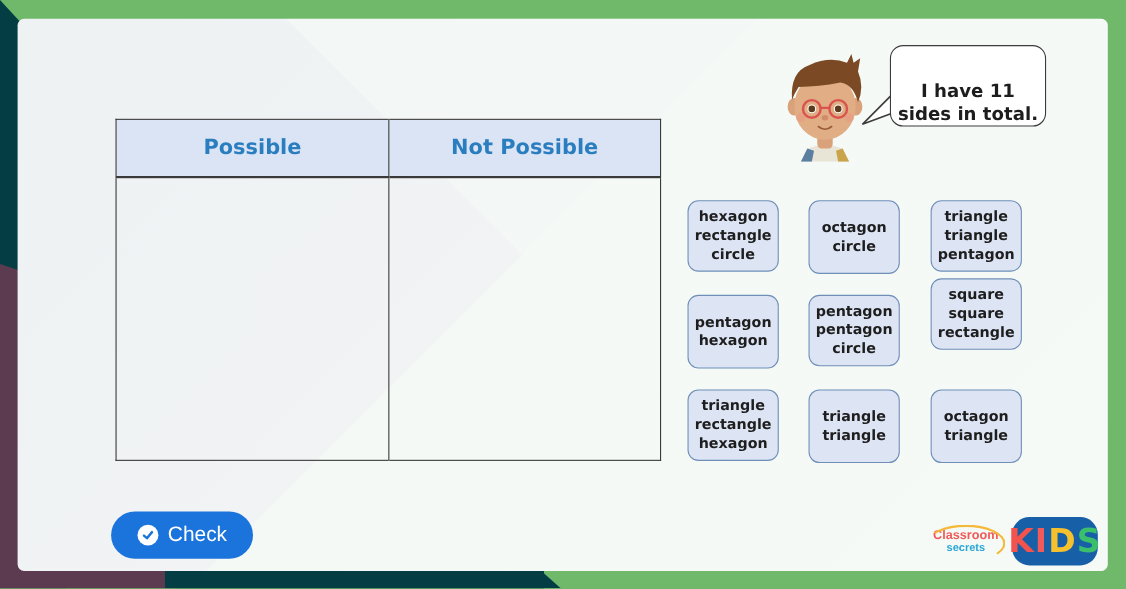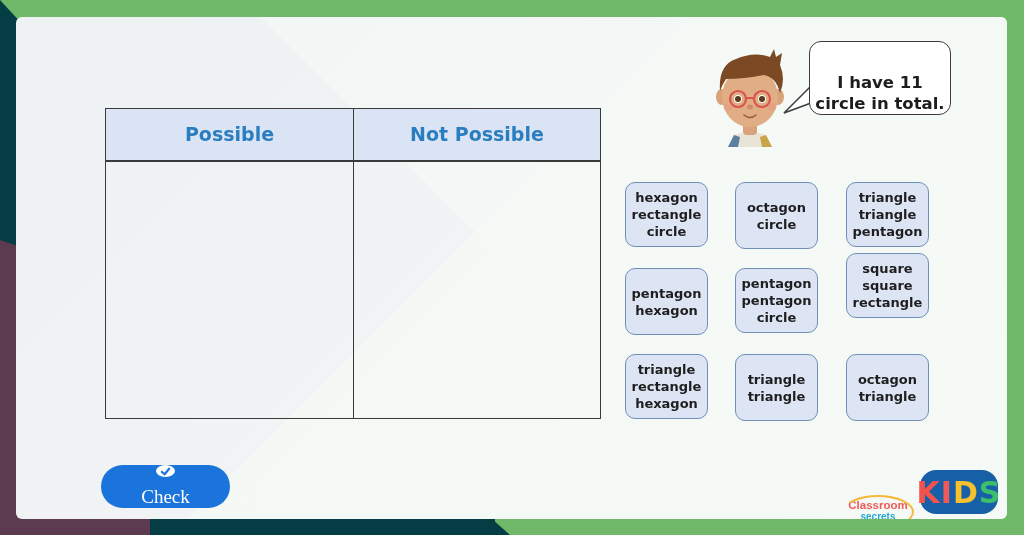--- a/index.html
+++ b/index.html
@@ -96,34 +96,32 @@
     }
     .card .line { display: block; }
 
     .check-btn {
       position: absolute; left: 85px; top: 448px; width: 129px; height: 43px;
       background: #1b74db;
       border-radius: 22px;
       border: none;
       display: flex; align-items: center; justify-content: center; gap: 9px;
       color: #ffffff;
-      font-family: Liberation Serif, serif; font-size: 19px;
+      font-family: Liberation Sans, sans-serif; font-size: 19px;
       cursor: pointer;
-      flex-direction: column;
     }
     .check-icon {
       width: 19px; height: 19px; border-radius: 50%; background: #ffffff;
       display: flex; align-items: center; justify-content: center;
     }
 
     .logo-cs {
       position: absolute; left: 826px; top: 460px; width: 72px; height: 34px;
       font-family: "Liberation Sans", sans-serif; font-weight: bold;
       text-align: center;
-      margin-top: 18px;
     }
     .logo-cs .l1 { display: block; color: #f05a5a; font-size: 11.5px; line-height: 12px; margin-top: 4px; }
     .logo-cs .l2 { display: block; color: #2aa7d6; font-size: 10px; line-height: 12px; }
     .logo-cs .arc {
       position: absolute; left: 0; top: 0; width: 72px; height: 34px;
       border: 2px solid #f4b93a; border-radius: 50%; border-left-color: transparent; border-bottom-color: transparent;
     }
     .logo-kids {
       position: absolute; left: 904px; top: 453px; width: 78px; height: 44px;
       background: #1760a8;
@@ -192,21 +190,21 @@
     <ellipse cx="36" cy="62" rx="3" ry="2.5" fill="#d08b6a"></ellipse>
     <path d="M30 70 Q36 75 42 70" fill="none" stroke="#9a5a3a" stroke-width="1.5" stroke-linecap="round"></path>
   </svg>
 
   <svg class="bubble-tail" viewBox="0 0 30 30">
     <path d="M28 2 L2 28 L29 18" fill="#ffffff" stroke="#3c3c3c" stroke-width="1.5"></path>
   </svg>
   <div class="bubble">
     <div>
       <div>I have 11</div>
-      <div>circle in total.</div>
+      <div>sides in total.</div>
     </div>
   </div>
 
   <div class="card" style="left:609px; top:165px;">
     <div>
       <span class="line">hexagon</span>
       <span class="line">rectangle</span>
       <span class="line">circle</span>
     </div>
   </div>

